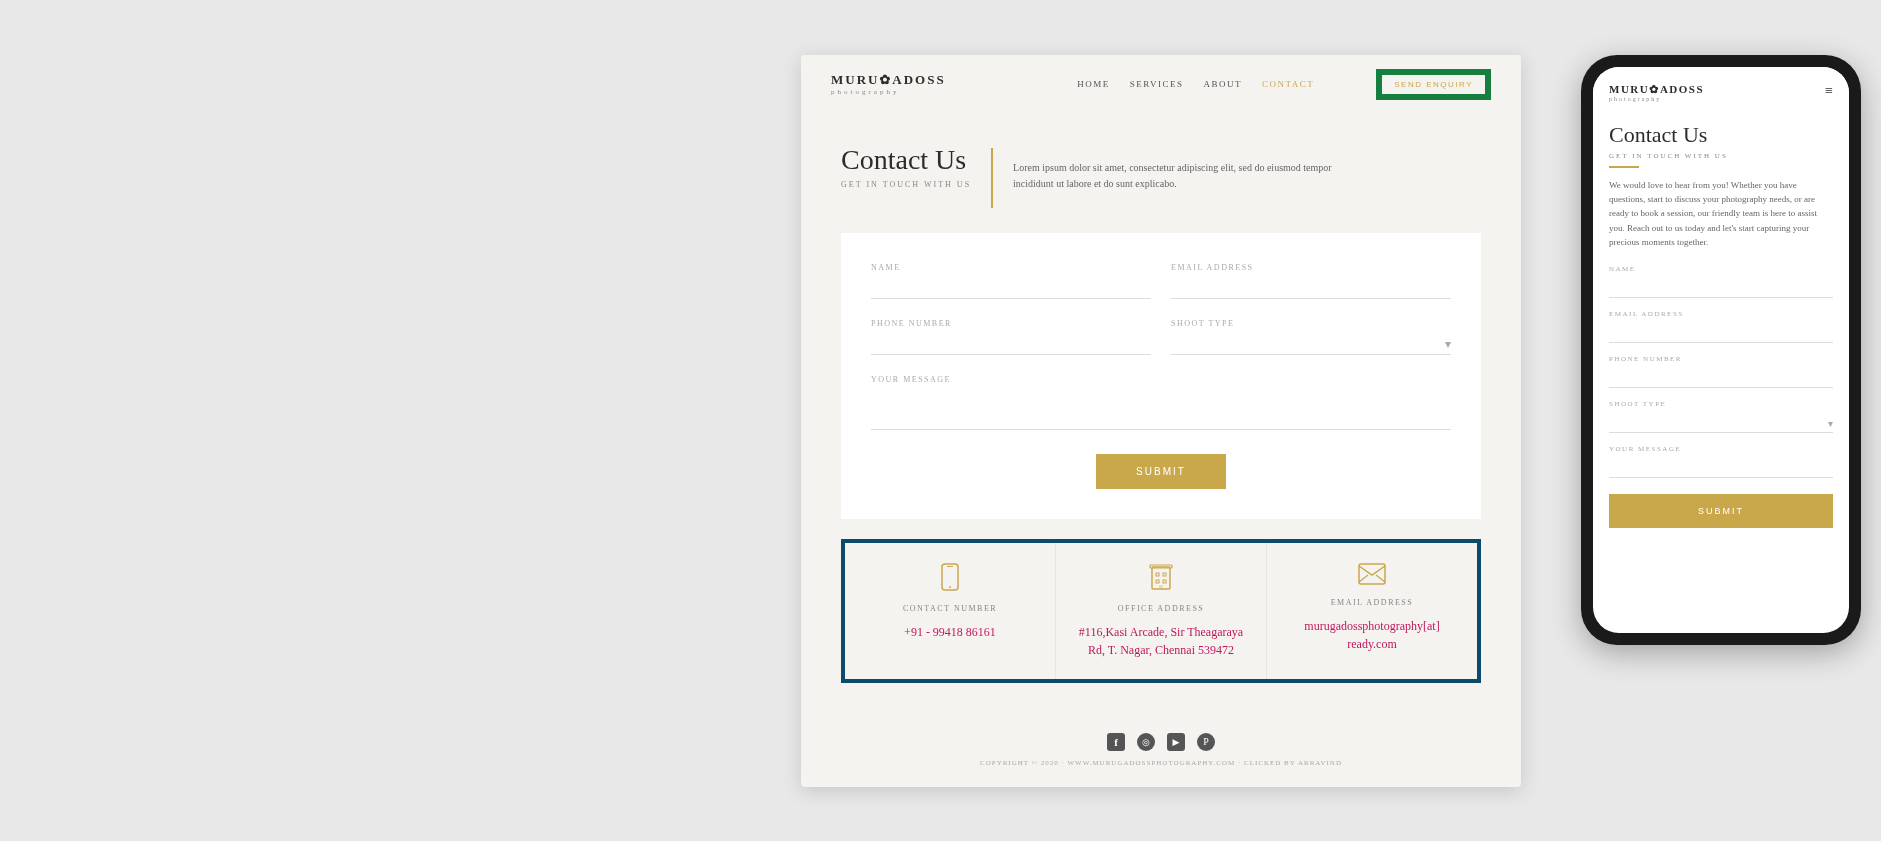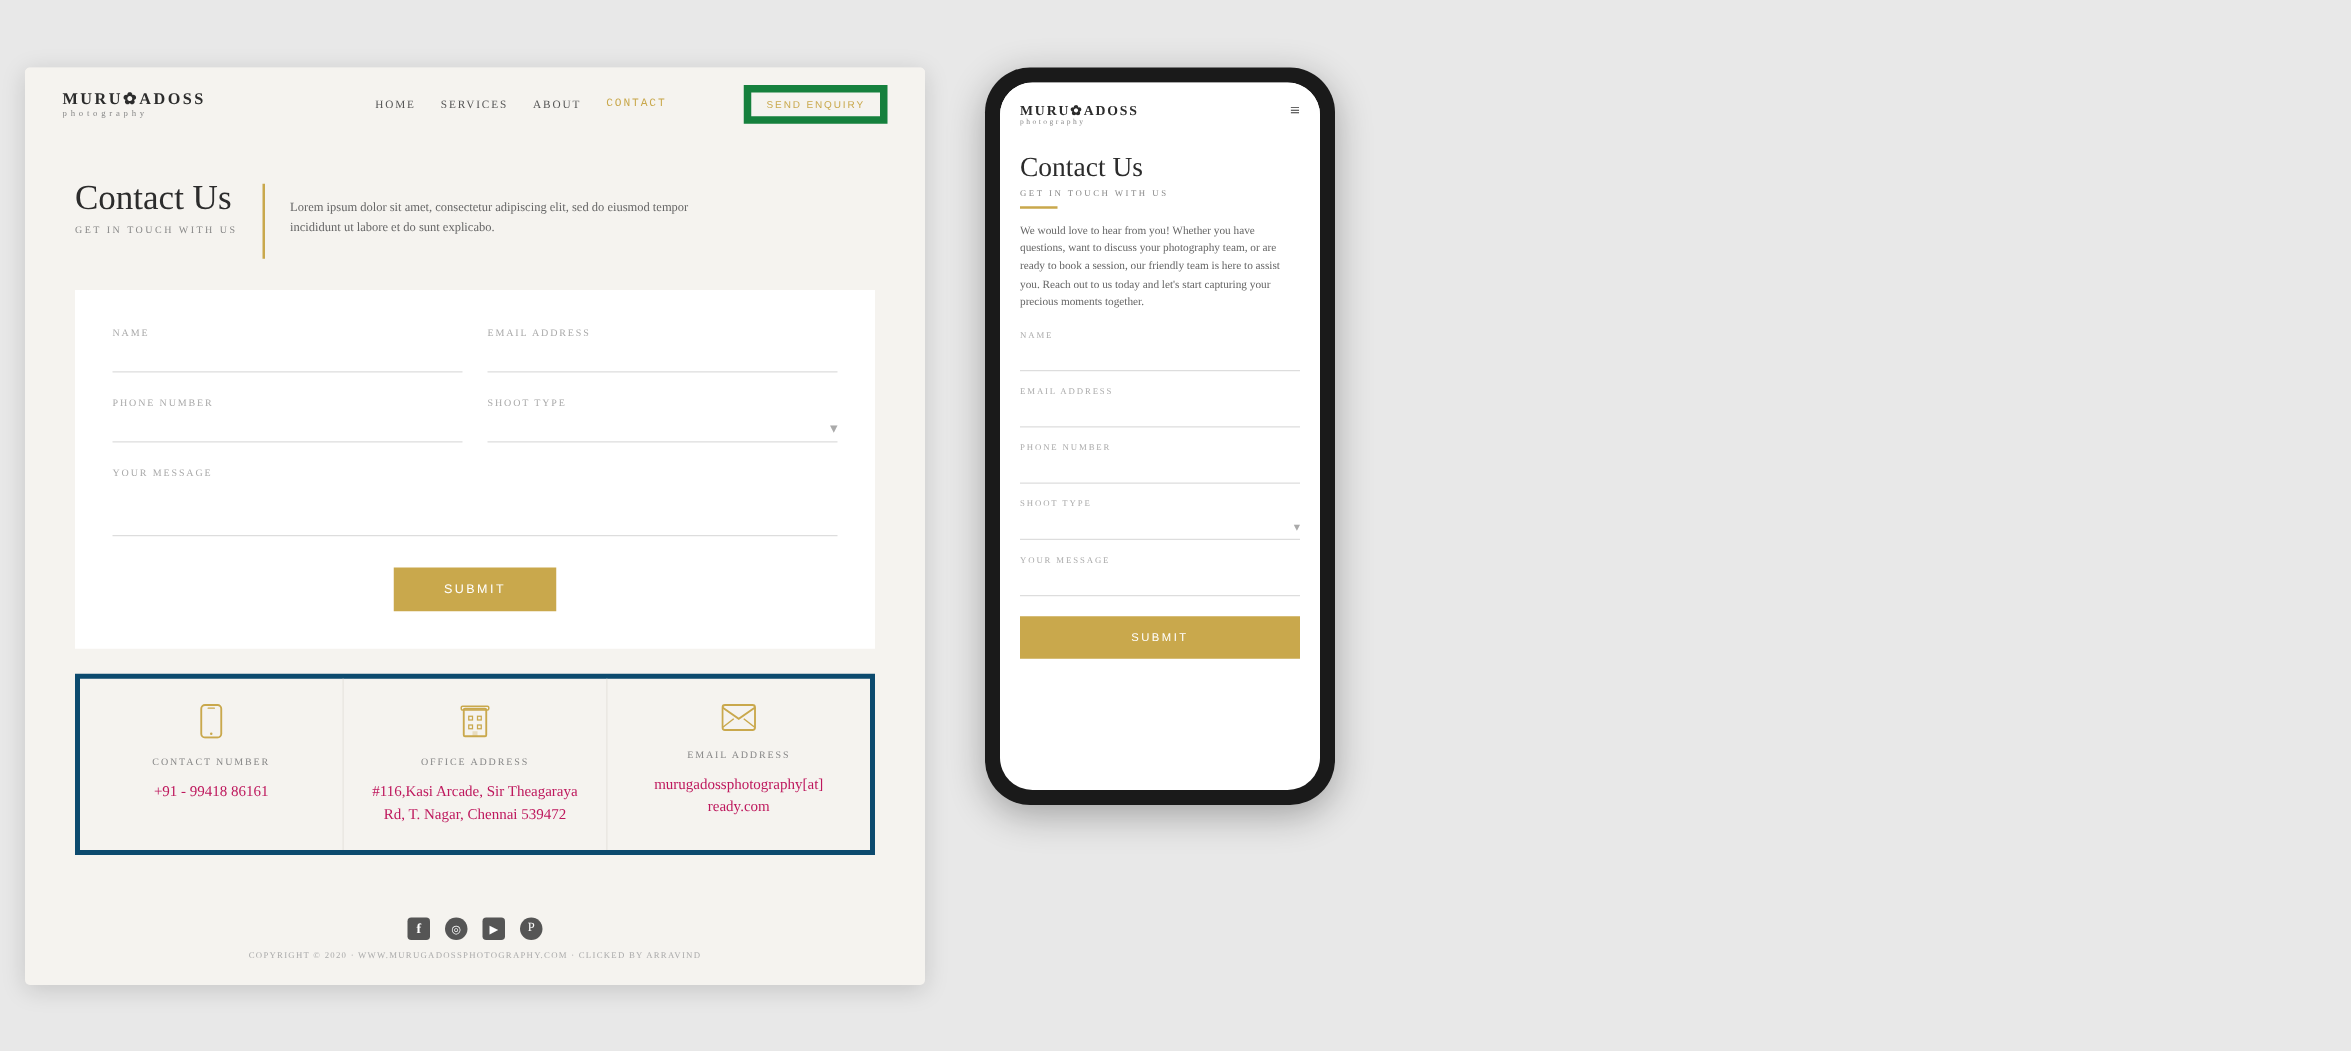--- a/index.html
+++ b/index.html
@@ -8,25 +8,25 @@
       font-family: 'Georgia', serif;
       display: flex;
       justify-content: center;
       align-items: center;
       min-height: 100vh;
       padding: 20px;
     }
 
     .main-container {
       display: flex;
-      gap: 48px;
+      gap: 60px;
       align-items: flex-start;
       width: 1881px;
       max-width: 100%;
-      justify-content: flex-start;
+      justify-content: flex-end;
       padding: 30px 0;
     }
 
     
     .desktop-card {
       background: #f5f3ef;
       border-radius: 4px;
       width: 720px;
       min-height: 700px;
       box-shadow: 0 4px 20px rgba(0,0,0,0.15);
@@ -76,21 +76,20 @@
       font-size: 9px;
       letter-spacing: 1.5px;
       text-transform: uppercase;
       color: #555;
       text-decoration: none;
       cursor: pointer;
     }
 
     .nav-link.active {
       color: #c9a84c;
-      font-family: Liberation Mono, monospace;
     }
 
     .nav-btn {
       border: 6px solid #15803d;
       color: #c9a84c;
       padding: 5px 12px;
       font-size: 8px;
       letter-spacing: 1.5px;
       text-transform: uppercase;
       background: transparent;
@@ -605,21 +604,21 @@
             <div class="mobile-logo-text">MURU✿ADOSS</div>
             <div class="mobile-logo-sub">photography</div>
           </div>
           <div class="hamburger">≡</div>
         </div>
 
         <div class="mobile-content">
           <h2 class="mobile-title">Contact Us</h2>
           <div class="mobile-subtitle">GET IN TOUCH WITH US</div>
           <div class="mobile-gold-line"></div>
-          <p class="mobile-desc">We would love to hear from you! Whether you have questions, want to discuss your photography team, or are ready to book a session, our friendly team is here to assist you. Reach out to us today and let's start capturing your precious moments together.</p>
+          <p class="mobile-desc">We would love to hear from you! Whether you have questions, start to discuss your photography needs, or are ready to book a session, our friendly team is here to assist you. Reach out to us today and let's start capturing your precious moments together.</p>
 
           <div class="mobile-form-field">
             <label class="mobile-form-label">NAME</label>
             <input class="mobile-form-input" type="text" style="">
           </div>
           <div class="mobile-form-field">
             <label class="mobile-form-label">EMAIL ADDRESS</label>
             <input class="mobile-form-input" type="email" style="">
           </div>
           <div class="mobile-form-field">

